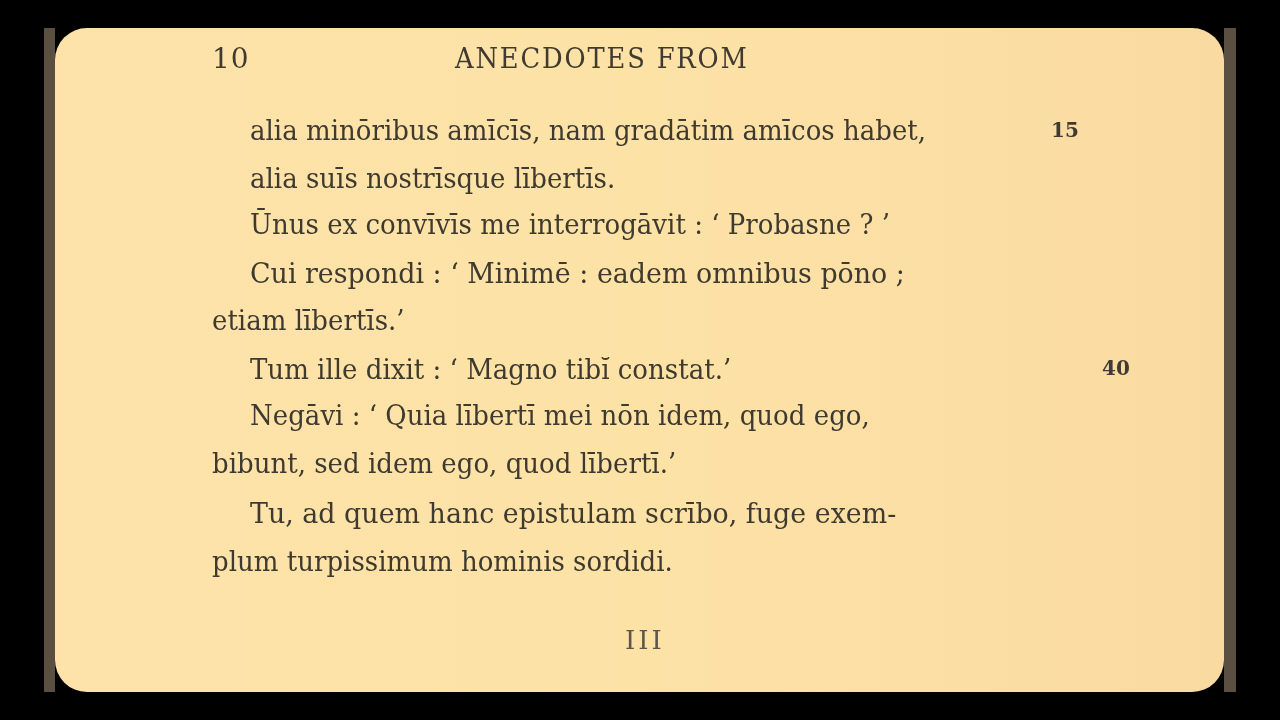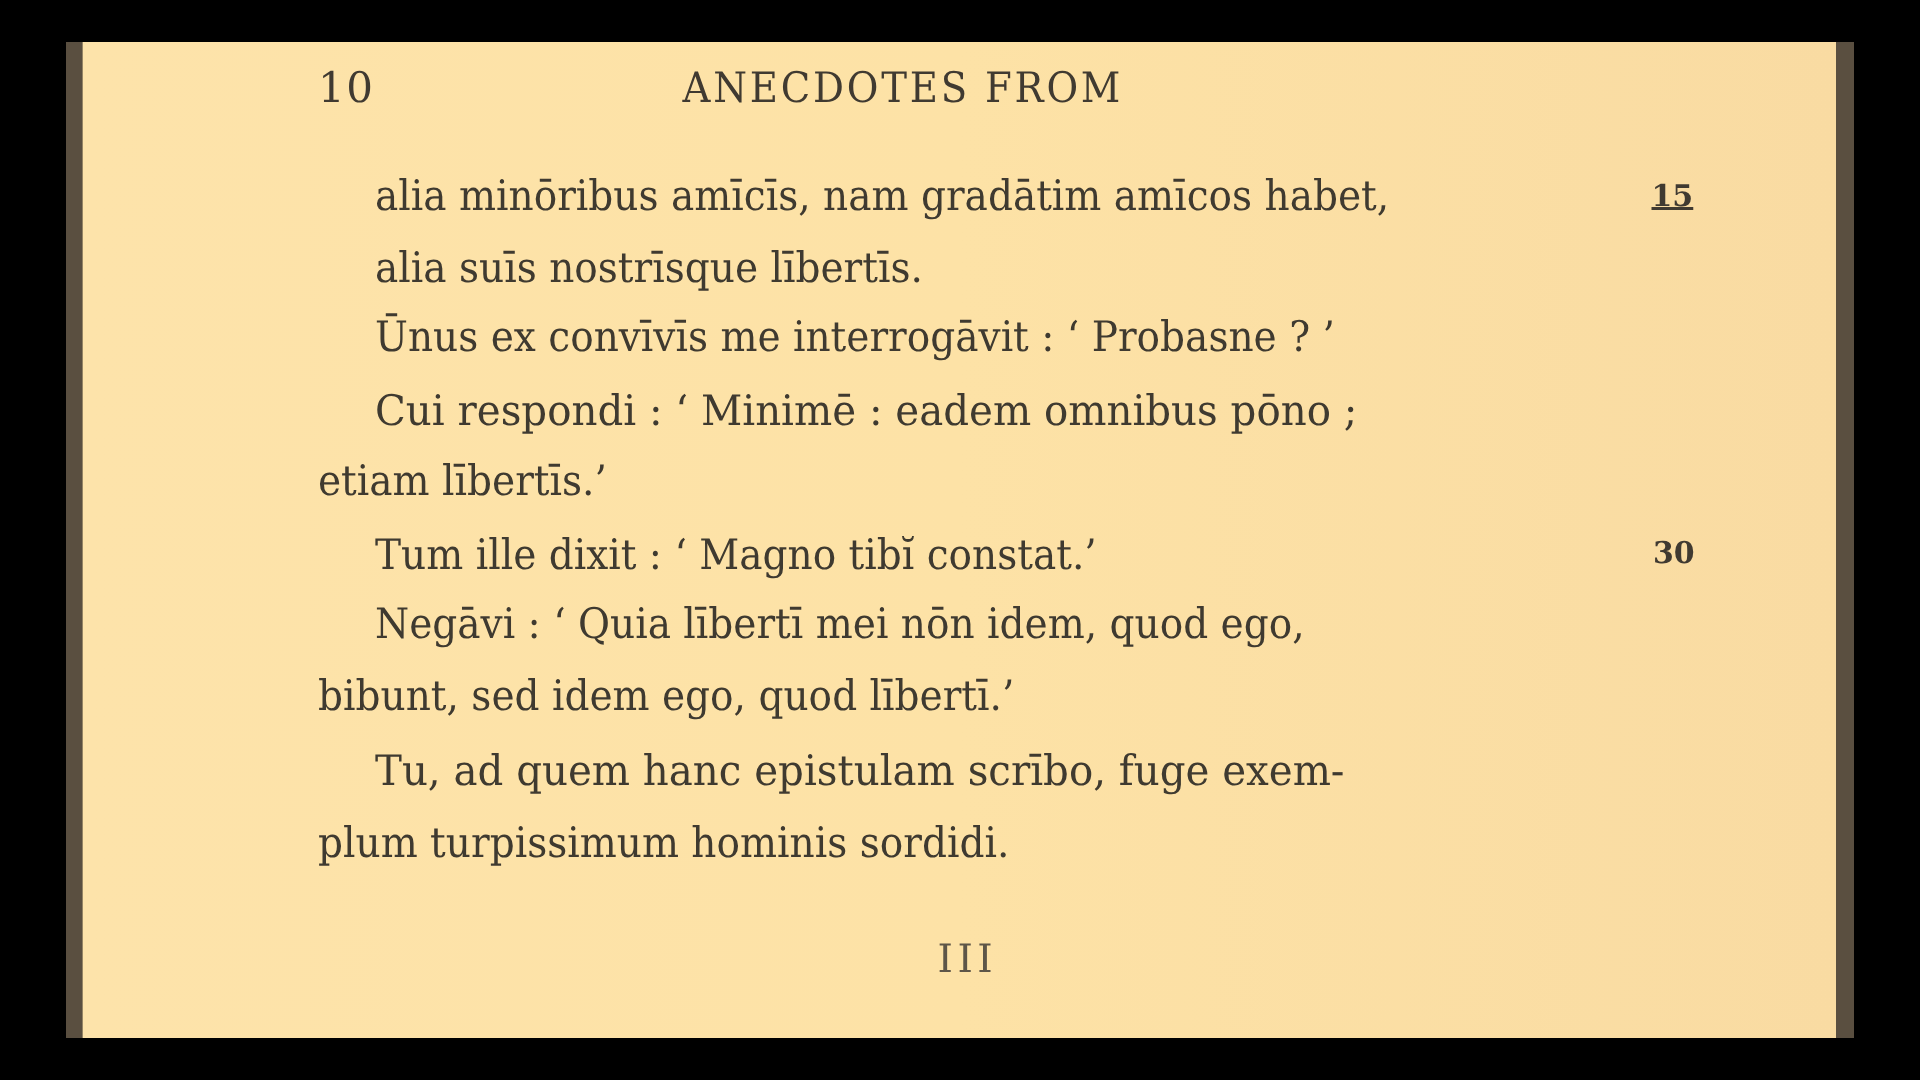--- a/index.html
+++ b/index.html
@@ -28,20 +28,21 @@
       width: 12px; height: 664px;
       background: #5a4f40;
     }
     .page {
       position: absolute;
       left: 55px; top: 28px;
       width: 1169px; height: 664px;
       background: linear-gradient(90deg, #fde3aa 0%, #fde2a6 50%, #f9dba2 100%);
       font-family: "DejaVu Serif", "Liberation Serif", serif;
       color: #3f3a30;
+      border-radius: 32px;
     }
     .running-head {
       position: absolute;
       top: 10px;
       left: 0;
       width: 100%;
       height: 40px;
     }
     .page-number {
       position: absolute;
@@ -90,32 +91,32 @@
   <div class="edge-left"></div>
   <div class="edge-right"></div>
 
   <div class="page">
     <div class="running-head">
       <span class="page-number">10</span>
       <span class="head-title">ANECDOTES FROM</span>
     </div>
 
     <div class="line" style="left:195px; top:86px; transform:scaleX(0.93);">alia minōribus amīcīs, nam gradātim amīcos habet,</div>
-    <span class="line-number" style="left:1046px; top:90px;text-decoration:underline;">15</span>
+    <span class="line-number" style="left:996px; top:90px;">15</span>
 
     <div class="line" style="left:195px; top:134px; transform:scaleX(0.93);">alia suīs nostrīsque lībertīs.</div>
 
     <div class="line" style="left:195px; top:180px; transform:scaleX(0.93);">Ūnus ex convīvīs me interrogāvit : ‘ Probasne ? ’</div>
 
     <div class="line" style="left:195px; top:229px; transform:scaleX(0.96);">Cui respondi : ‘ Minimē : eadem omnibus pōno ;</div>
 
     <div class="line" style="left:157px; top:276px; transform:scaleX(0.93);">etiam lībertīs.’</div>
 
     <div class="line" style="left:195px; top:325px; transform:scaleX(0.93);">Tum ille dixit : ‘ Magno tibĭ constat.’</div>
-    <span class="line-number" style="left:1047px; top:328px;">30</span>
+    <span class="line-number" style="left:1047px; top:328px;">40</span>
 
     <div class="line" style="left:195px; top:371px; transform:scaleX(0.93);">Negāvi : ‘ Quia lībertī mei nōn idem, quod ego,</div>
 
     <div class="line" style="left:157px; top:419px; transform:scaleX(0.93);">bibunt, sed idem ego, quod lībertī.’</div>
 
     <div class="line" style="left:195px; top:469px; transform:scaleX(0.96);">Tu, ad quem hanc epistulam scrībo, fuge exem-</div>
 
     <div class="line" style="left:157px; top:517px; transform:scaleX(0.93);">plum turpissimum hominis sordidi.</div>
 
     <div class="section-numeral">III</div>

